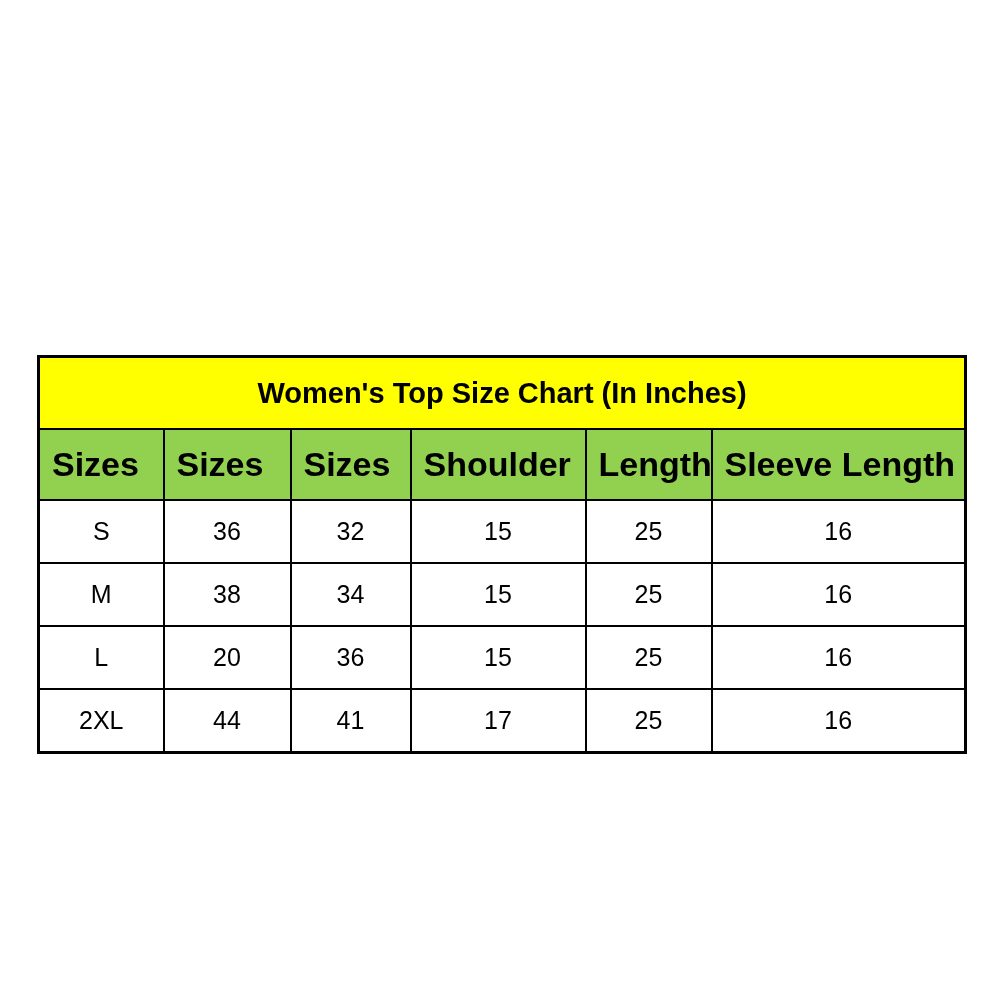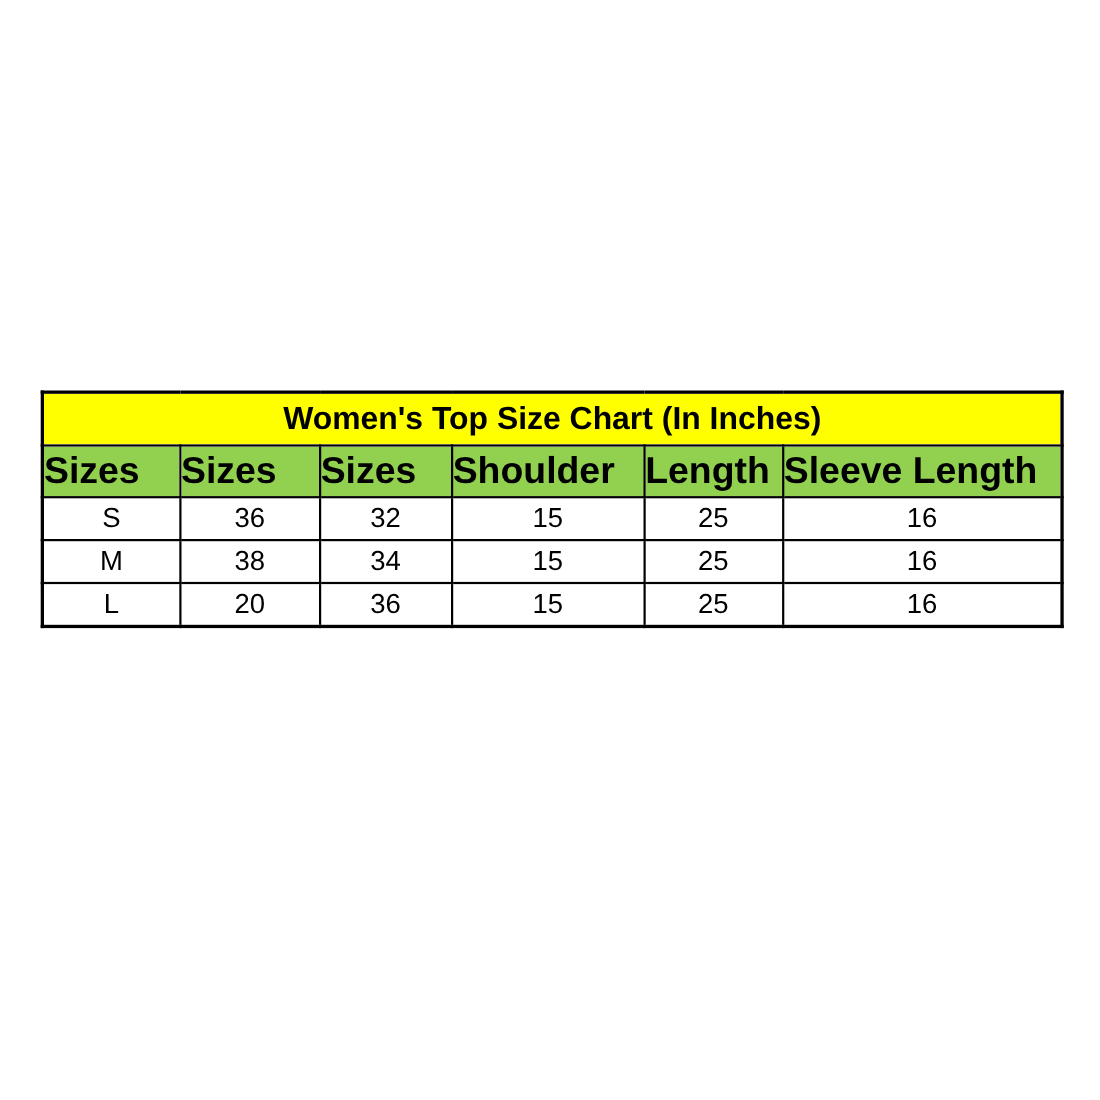--- a/index.html
+++ b/index.html
@@ -24,21 +24,21 @@
     width: 927px;
   }
   table.size-table {
     border-collapse: collapse;
     table-layout: fixed;
     width: 927px;
     border: 3px solid var(--border-color, #000000);
   }
   table.size-table td, table.size-table th {
     border: 2px solid var(--border-color, #000000);
-    padding: 0;
+    padding: 12px;
     overflow: hidden;
     white-space: nowrap;
     color: var(--text-color, #000000);
   }
   .title-cell {
     background: var(--title-bg, #ffff00);
     height: 46px;
     text-align: center;
     vertical-align: middle;
     font-weight: bold;
@@ -106,16 +106,24 @@
           <td class="data-cell">16</td>
         </tr>
         <tr>
           <td class="data-cell">L</td>
           <td class="data-cell">20</td>
           <td class="data-cell">36</td>
           <td class="data-cell">15</td>
           <td class="data-cell">25</td>
           <td class="data-cell">16</td>
         </tr>
+        <tr>
+          <td class="data-cell">2XL</td>
+          <td class="data-cell">44</td>
+          <td class="data-cell">41</td>
+          <td class="data-cell">17</td>
+          <td class="data-cell">25</td>
+          <td class="data-cell">16</td>
+        </tr>
       </tbody>
     </table>
   </div>
 </div>
 
 </body></html>

